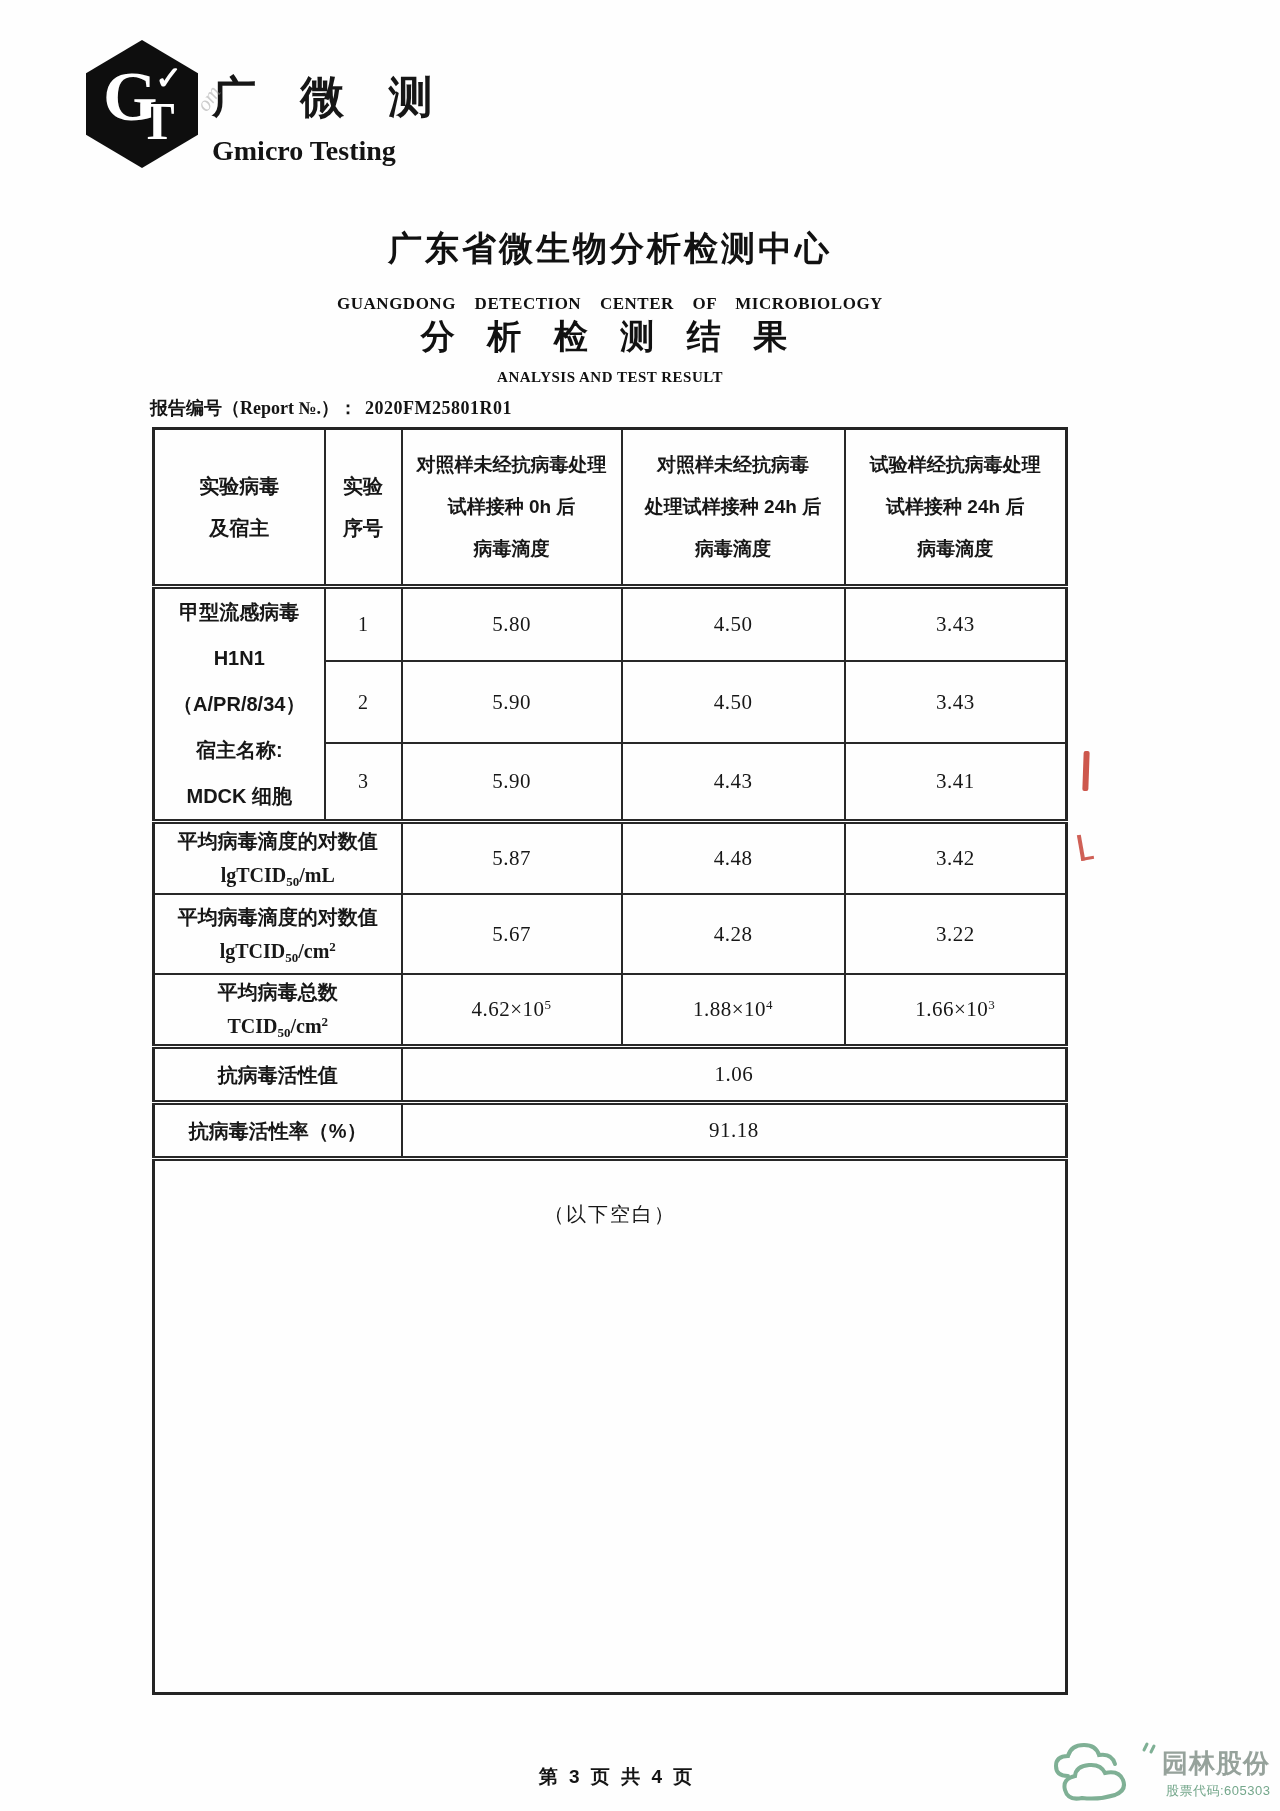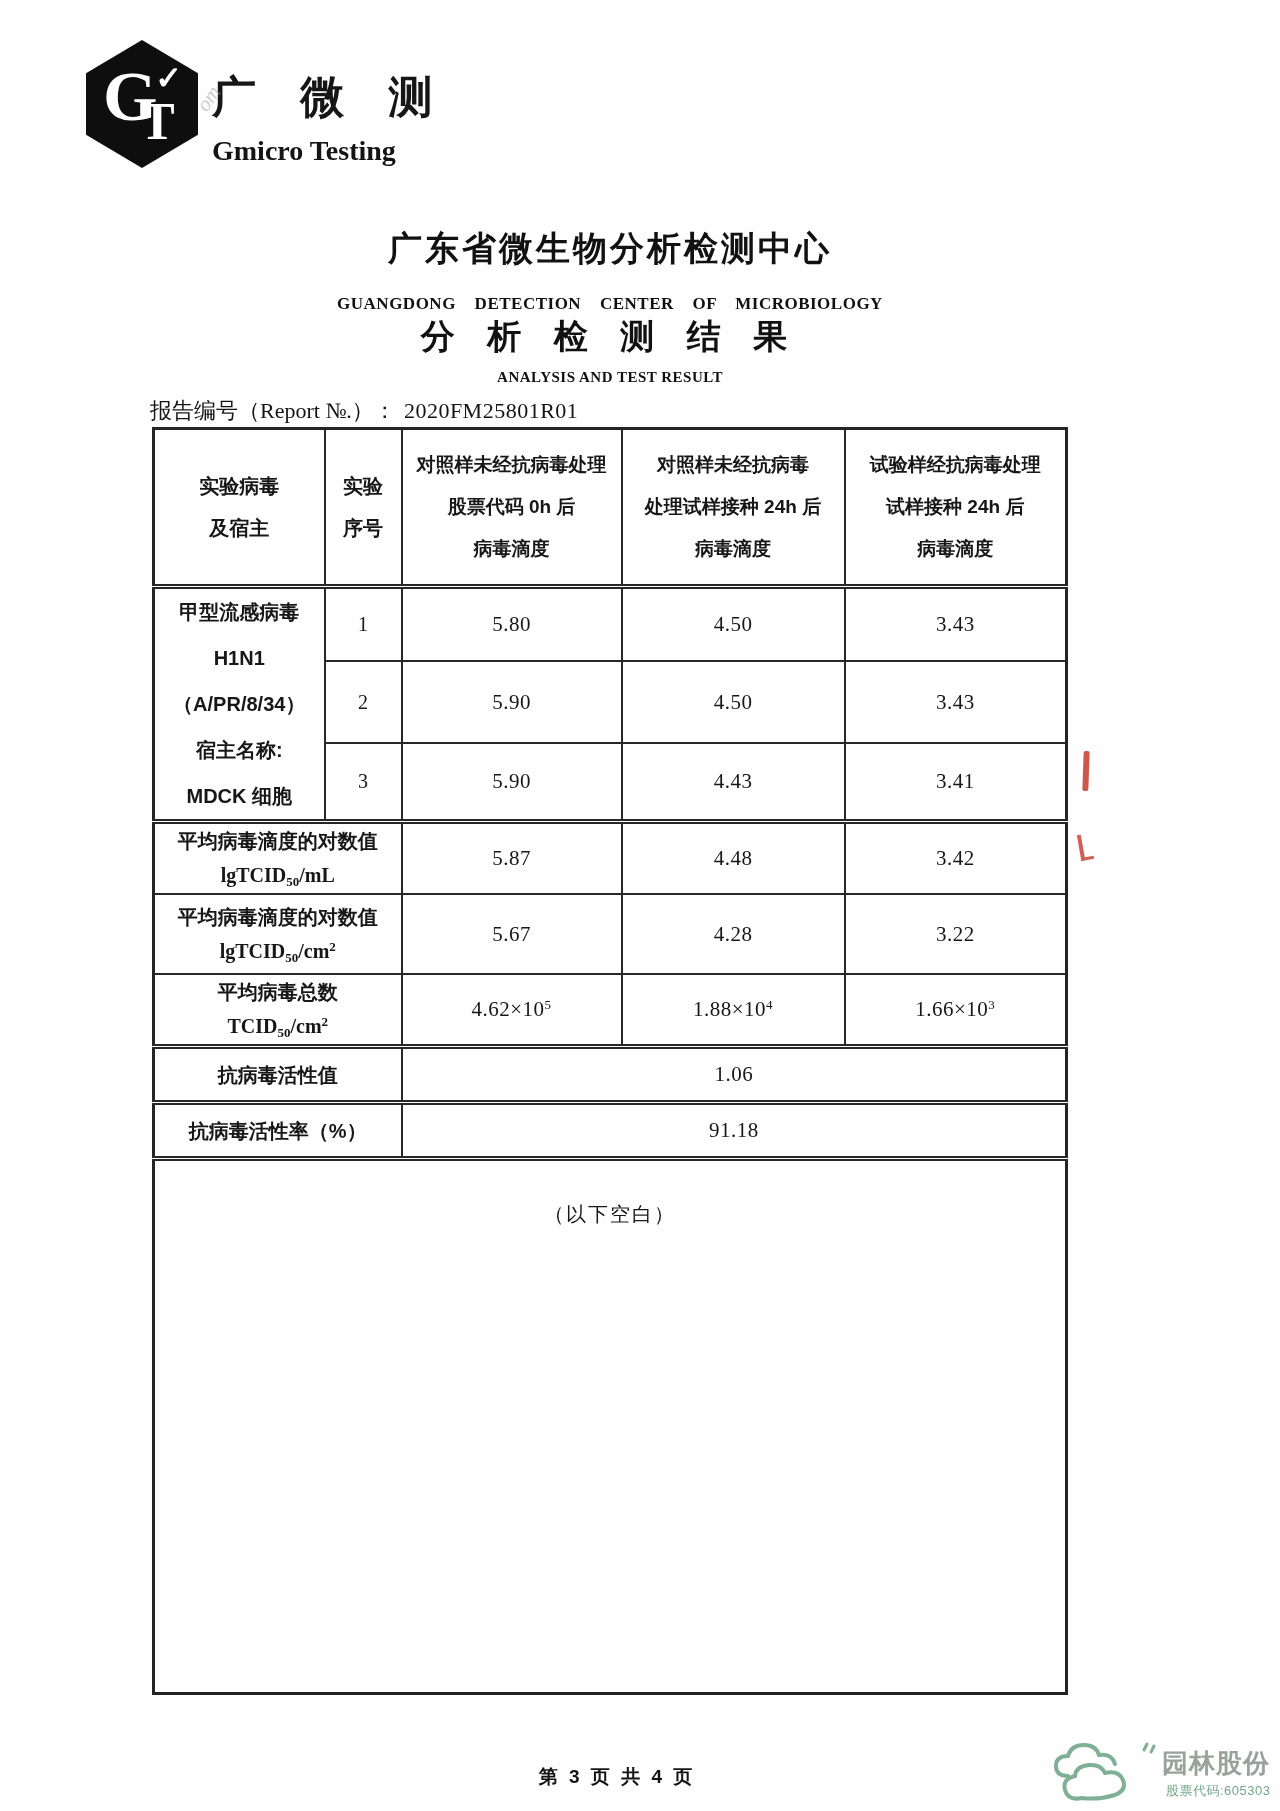--- a/index.html
+++ b/index.html
@@ -23,21 +23,21 @@
   .logo-cn { font-size:44px; font-weight:700; letter-spacing:16px; color:#161616; font-family:"Liberation Sans","DejaVu Sans",sans-serif; white-space:nowrap; }
   .logo-en { margin-top:8px; font-size:28px; font-weight:700; color:#141414; font-family:"Liberation Serif",serif; }
   .artifact { position:absolute; left:196px; top:86px; color:#9c9c9c; font-size:21px; font-style:italic; opacity:.5; transform:rotate(-55deg); }
 
   
   .centered { position:absolute; left:0; width:1220px; text-align:center; }
   .org-cn { top:226px; font-size:34px; font-weight:700; letter-spacing:3px; color:#111; }
   .org-en { top:294px; font-size:17px; font-weight:700; letter-spacing:.5px; word-spacing:14px; color:#111; }
   .doc-cn { top:314px; font-size:34px; font-weight:700; letter-spacing:12px; color:#111; }
   .doc-en { top:369px; font-size:15px; font-weight:700; letter-spacing:.5px; color:#111; }
-  .report-line { position:absolute; left:150px; top:396px; font-size:22px; font-weight:400; color:#141414; }
+  .report-line { position:absolute; left:150px; top:396px; font-size:18px; font-weight:700; color:#141414; }
   .report-line .no { margin-left:8px; letter-spacing:.5px; }
 
   
   table.report { position:absolute; left:152px; top:427px; width:913px; border-collapse:collapse; table-layout:fixed; border:3px solid #242424; }
   .report td { border:2px solid #282828; text-align:center; vertical-align:middle; padding:0; color:#171717; }
   .report .hdr { font-family:"Liberation Sans","DejaVu Sans",sans-serif; font-weight:700; font-size:19px; line-height:2.2; white-space:pre-line; }
   .report .hdr2 { font-family:"Liberation Sans","DejaVu Sans",sans-serif; font-weight:700; font-size:20px; line-height:2.1; white-space:pre-line; }
   .report .virus { font-family:"Liberation Sans","DejaVu Sans",sans-serif; font-weight:600; font-size:20px; line-height:2.3; white-space:pre-line; }
   .report .num  { font-size:20px; }
   .report .val  { font-size:21px; letter-spacing:.5px; }
@@ -98,21 +98,21 @@
         <col style="width:223px">
         <col style="width:222px">
     </colgroup>
     <tbody>
       <tr style="height:158px">
         <td class="hdr2">实验病毒
 及宿主</td>
         <td class="hdr2">实验
 序号</td>
         <td class="hdr">对照样未经抗病毒处理
-股票代码 0h 后
+试样接种 0h 后
 病毒滴度</td>
         <td class="hdr">对照样未经抗病毒
 处理试样接种 24h 后
 病毒滴度</td>
         <td class="hdr">试验样经抗病毒处理
 试样接种 24h 后
 病毒滴度</td>
       </tr>
 
       <tr style="height:57px">

